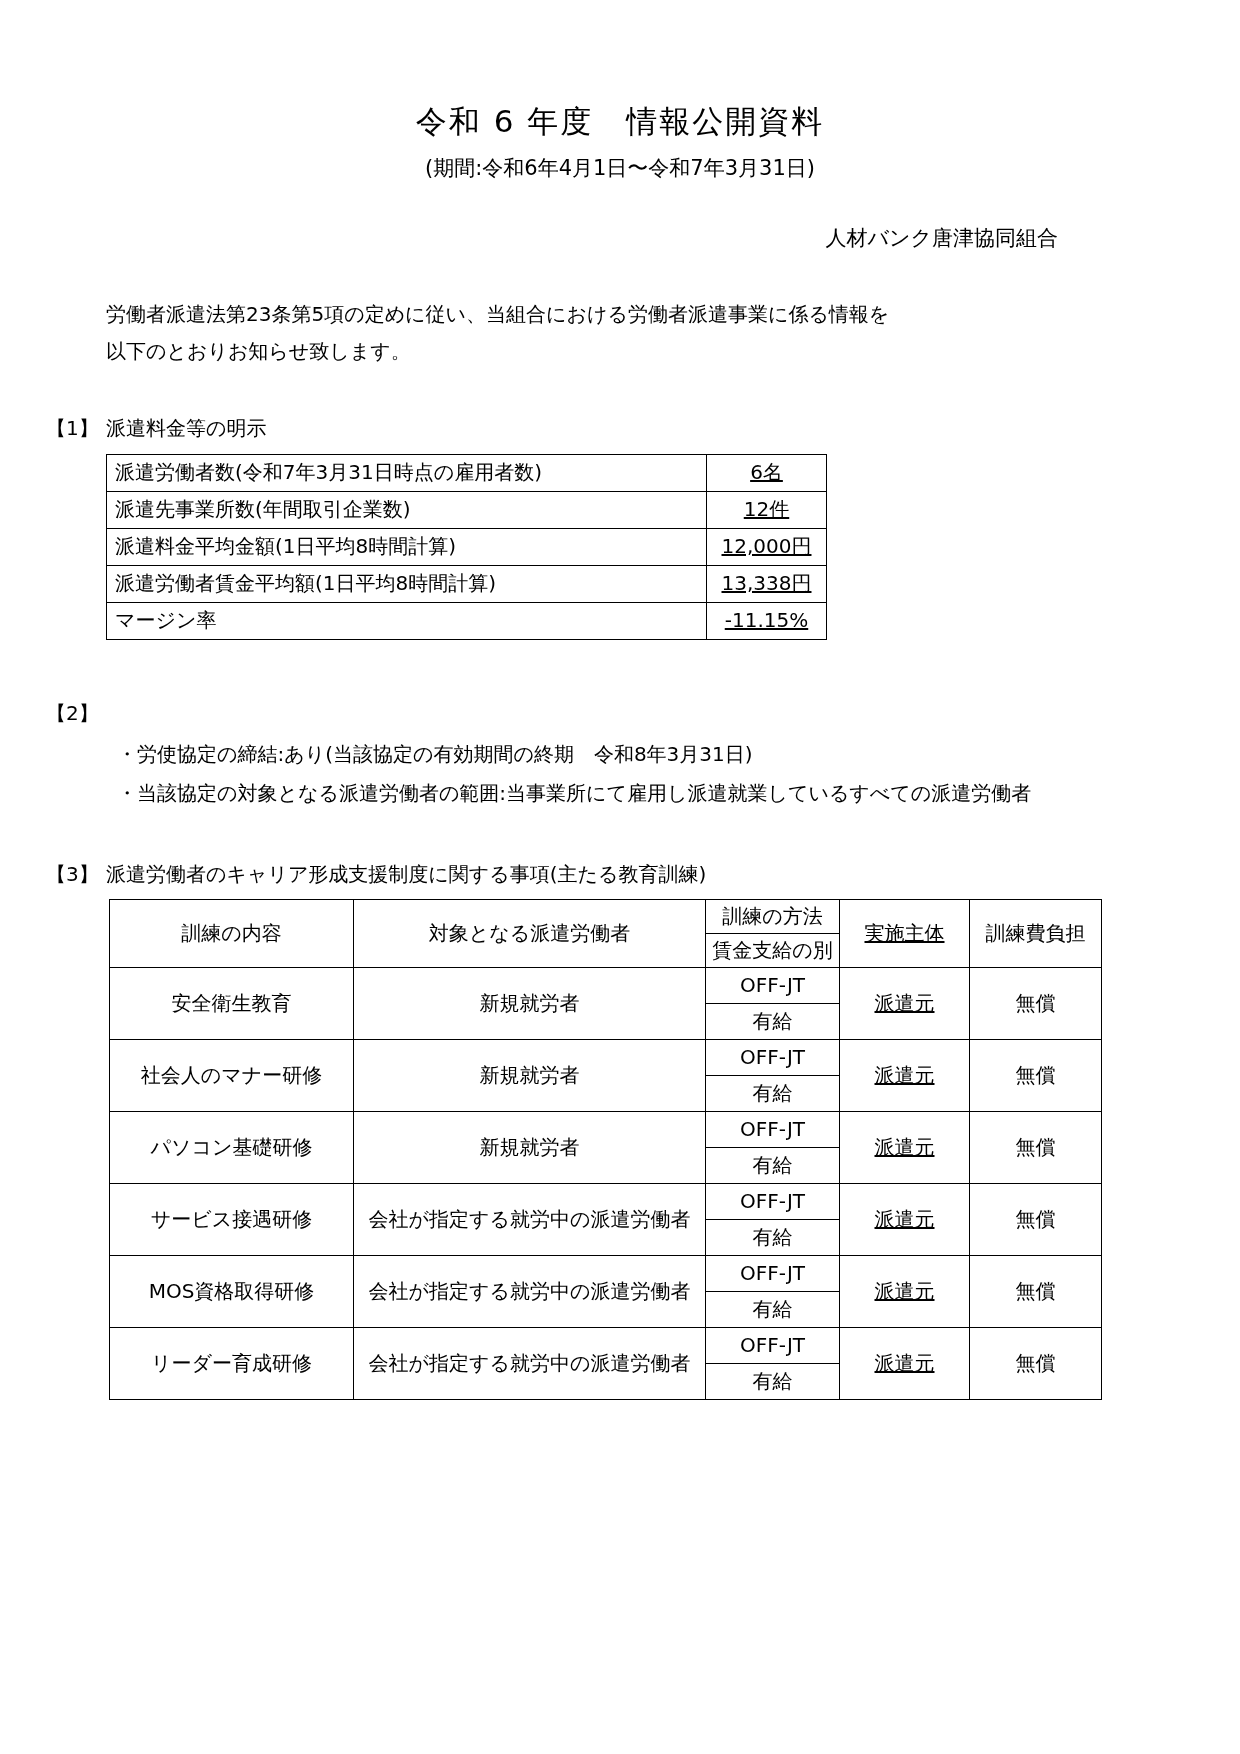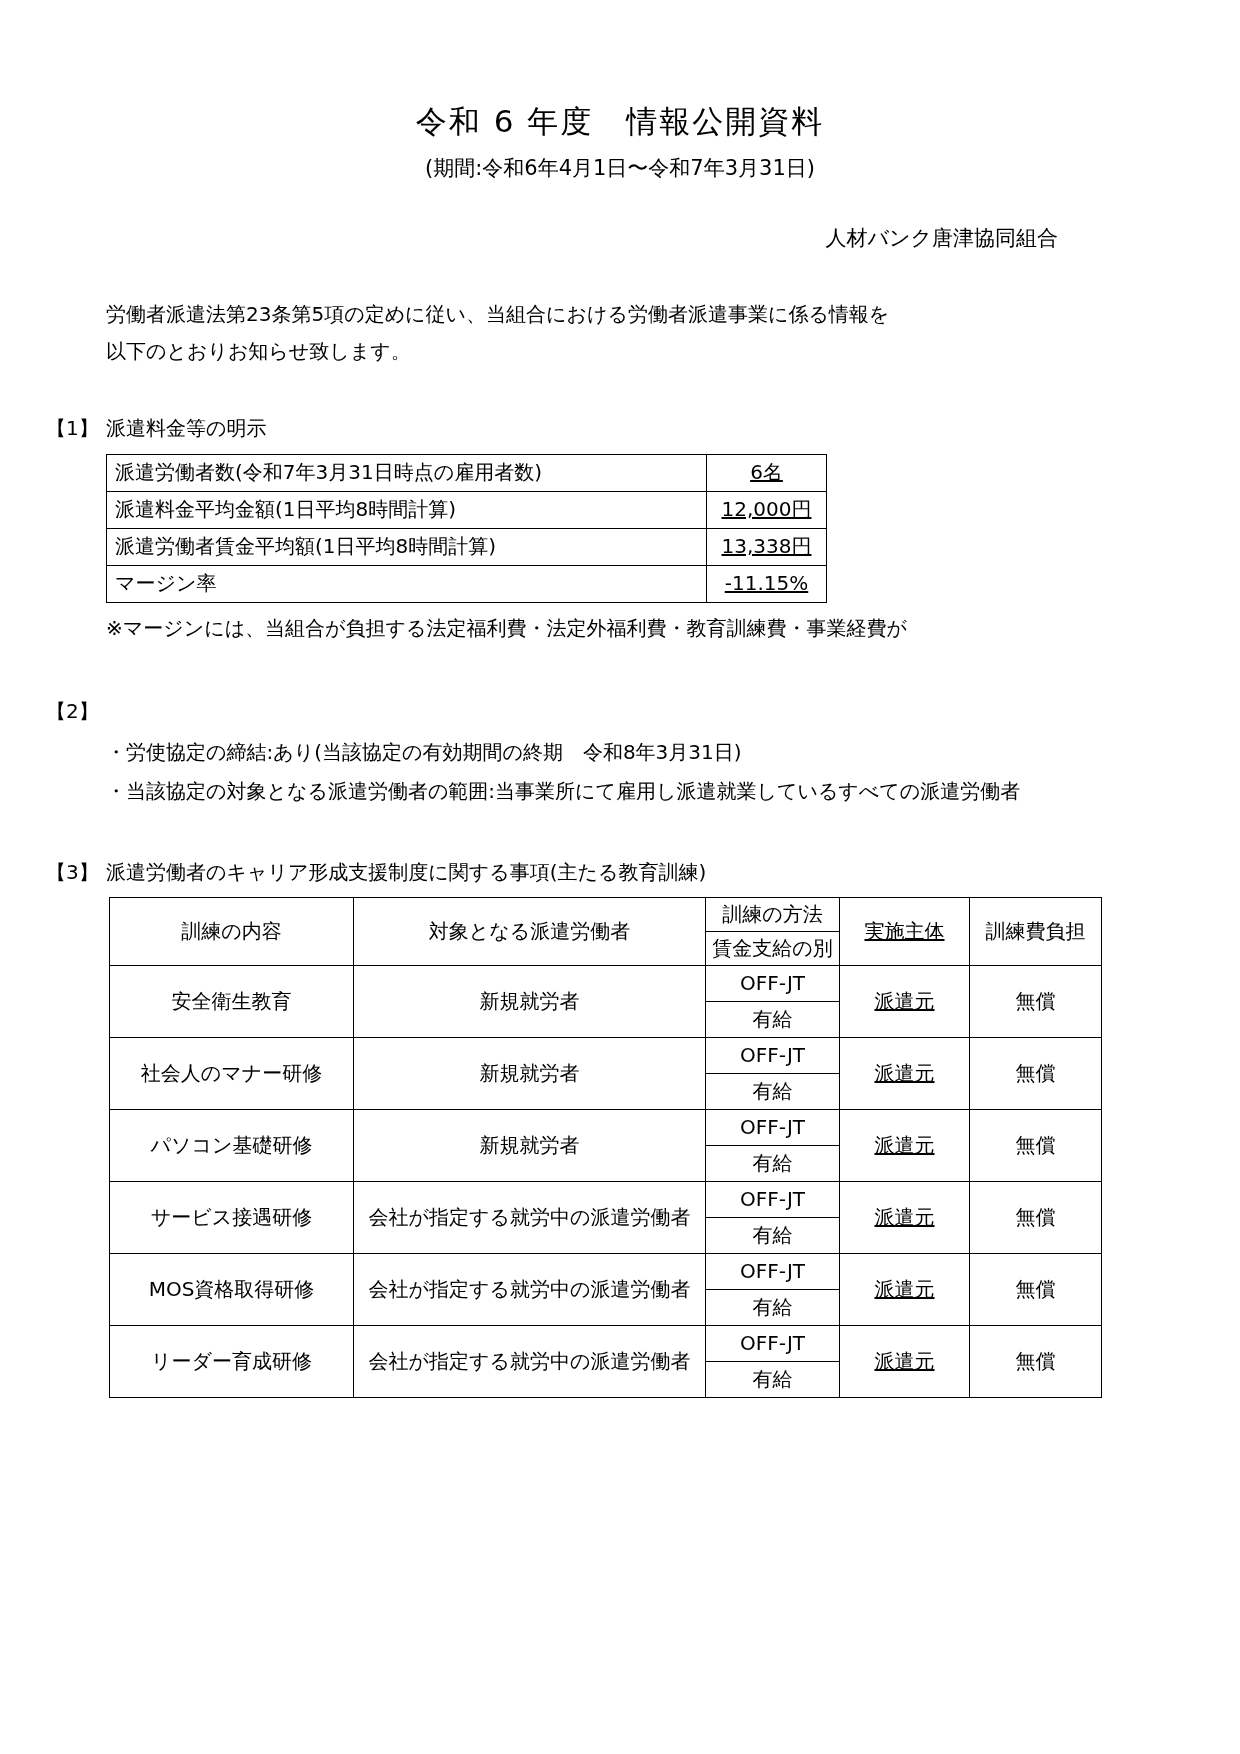--- a/index.html
+++ b/index.html
@@ -110,21 +110,21 @@
   }
   .note .ln2 { padding-left: 26px; }
 
   
   .bullets {
     padding-left: 60px;
     padding-top: 9px;
     font-size: 20px;
     line-height: 1.95;
   }
-  .bullets div { white-space: nowrap; }
+  .bullets div { white-space: nowrap; margin-left: 11px; }
 
   
   .t3 {
     margin-top: 12px;
     margin-left: 63px;
     width: 992px;
     table-layout: fixed;
   }
   .t3 td {
     border: 1.6px solid #000;
@@ -164,36 +164,39 @@
       <span class="section-title">派遣料金等の明示</span>
     </div>
 
     <table class="t1">
       <tbody id="t1-body">
           <tr>
             <td class="lbl">派遣労働者数(令和7年3月31日時点の雇用者数)</td>
             <td class="val">6名</td>
           </tr>
           <tr>
+            <td class="lbl">派遣先事業所数(年間取引企業数)</td>
+            <td class="val">12件</td>
+          </tr>
+          <tr>
             <td class="lbl">派遣料金平均金額(1日平均8時間計算)</td>
             <td class="val">12,000円</td>
           </tr>
           <tr>
             <td class="lbl">派遣労働者賃金平均額(1日平均8時間計算)</td>
             <td class="val">13,338円</td>
           </tr>
           <tr>
             <td class="lbl">マージン率</td>
             <td class="val">-11.15%</td>
           </tr>
         </tbody>
     </table>
 
     <div class="note">
-      <div class="ln1">※マージンには、当組合が負担する法定福利費・法定外福利費・教育訓練費・事業経費が</div>
     </div>
   </div>
 
   <div class="section sec2">
     <div class="section-head">
       <span class="section-num">【2】</span>
     </div>
     <div class="bullets">
       <div>・労使協定の締結:あり(当該協定の有効期間の終期　令和8年3月31日)</div>
       <div>・当該協定の対象となる派遣労働者の範囲:当事業所にて雇用し派遣就業しているすべての派遣労働者</div>

